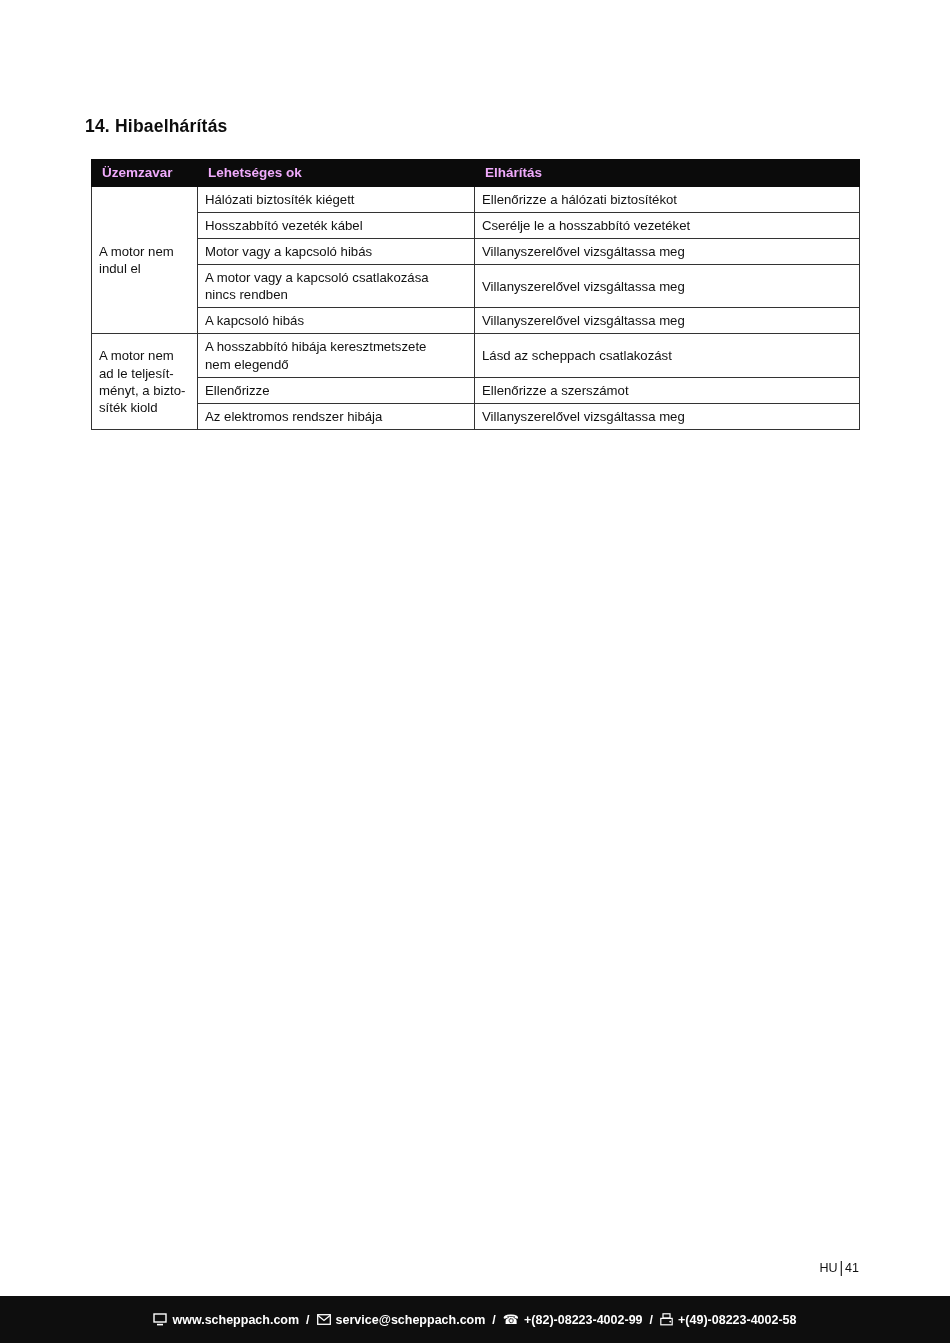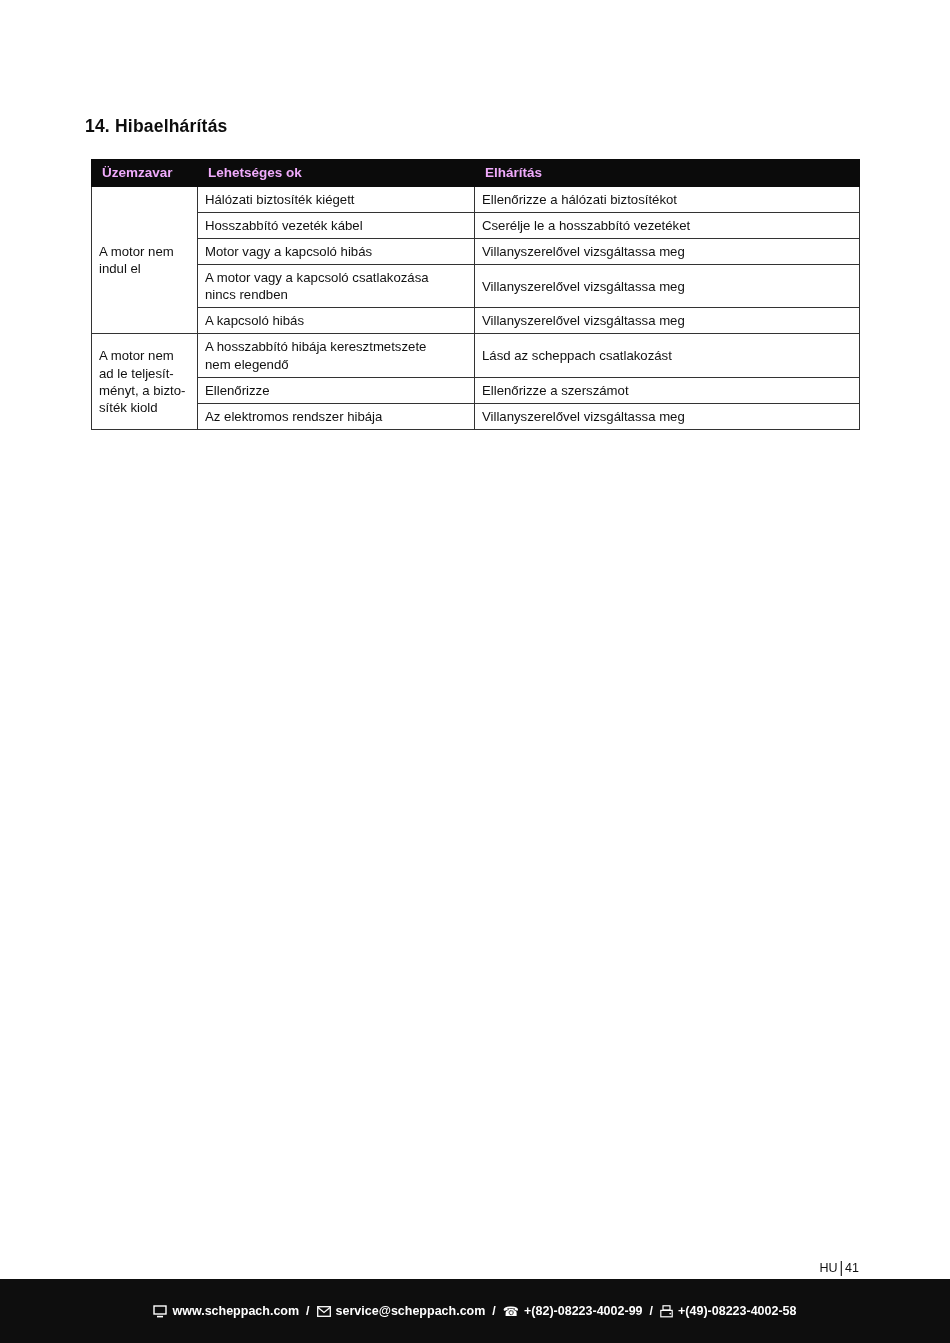--- a/index.html
+++ b/index.html
@@ -45,21 +45,21 @@
   }
   table.trouble td { height:24px; }
   td.problem-cell { vertical-align:middle; }
   .pagenum {
     position:absolute; top:1259px; right:91px;
     font-size:12.5px; color:#111;
     display:flex; align-items:flex-end; gap:2px;
   }
   .pagenum .sep { font-size:14px; font-weight:normal; transform:scaleY(1.15); }
   .footer {
-    position:absolute; left:0; bottom:0; width:950px; height:64px;
+    position:absolute; left:0; bottom:0; width:950px; height:47px;
     background:#0e0e0e; color:#ffffff;
     display:flex; align-items:center; justify-content:center;
     font-size:12.5px; font-weight:bold; gap:7px;
   }
   .fseg { display:flex; align-items:center; gap:5px; }
   .ficon { display:inline-flex; align-items:center; color:#fff; }
   .ficon.glyph { font-family:"DejaVu Sans", sans-serif; font-size:13px; line-height:1; }
   .fsep { font-weight:bold; }
 </style>
 </head>

